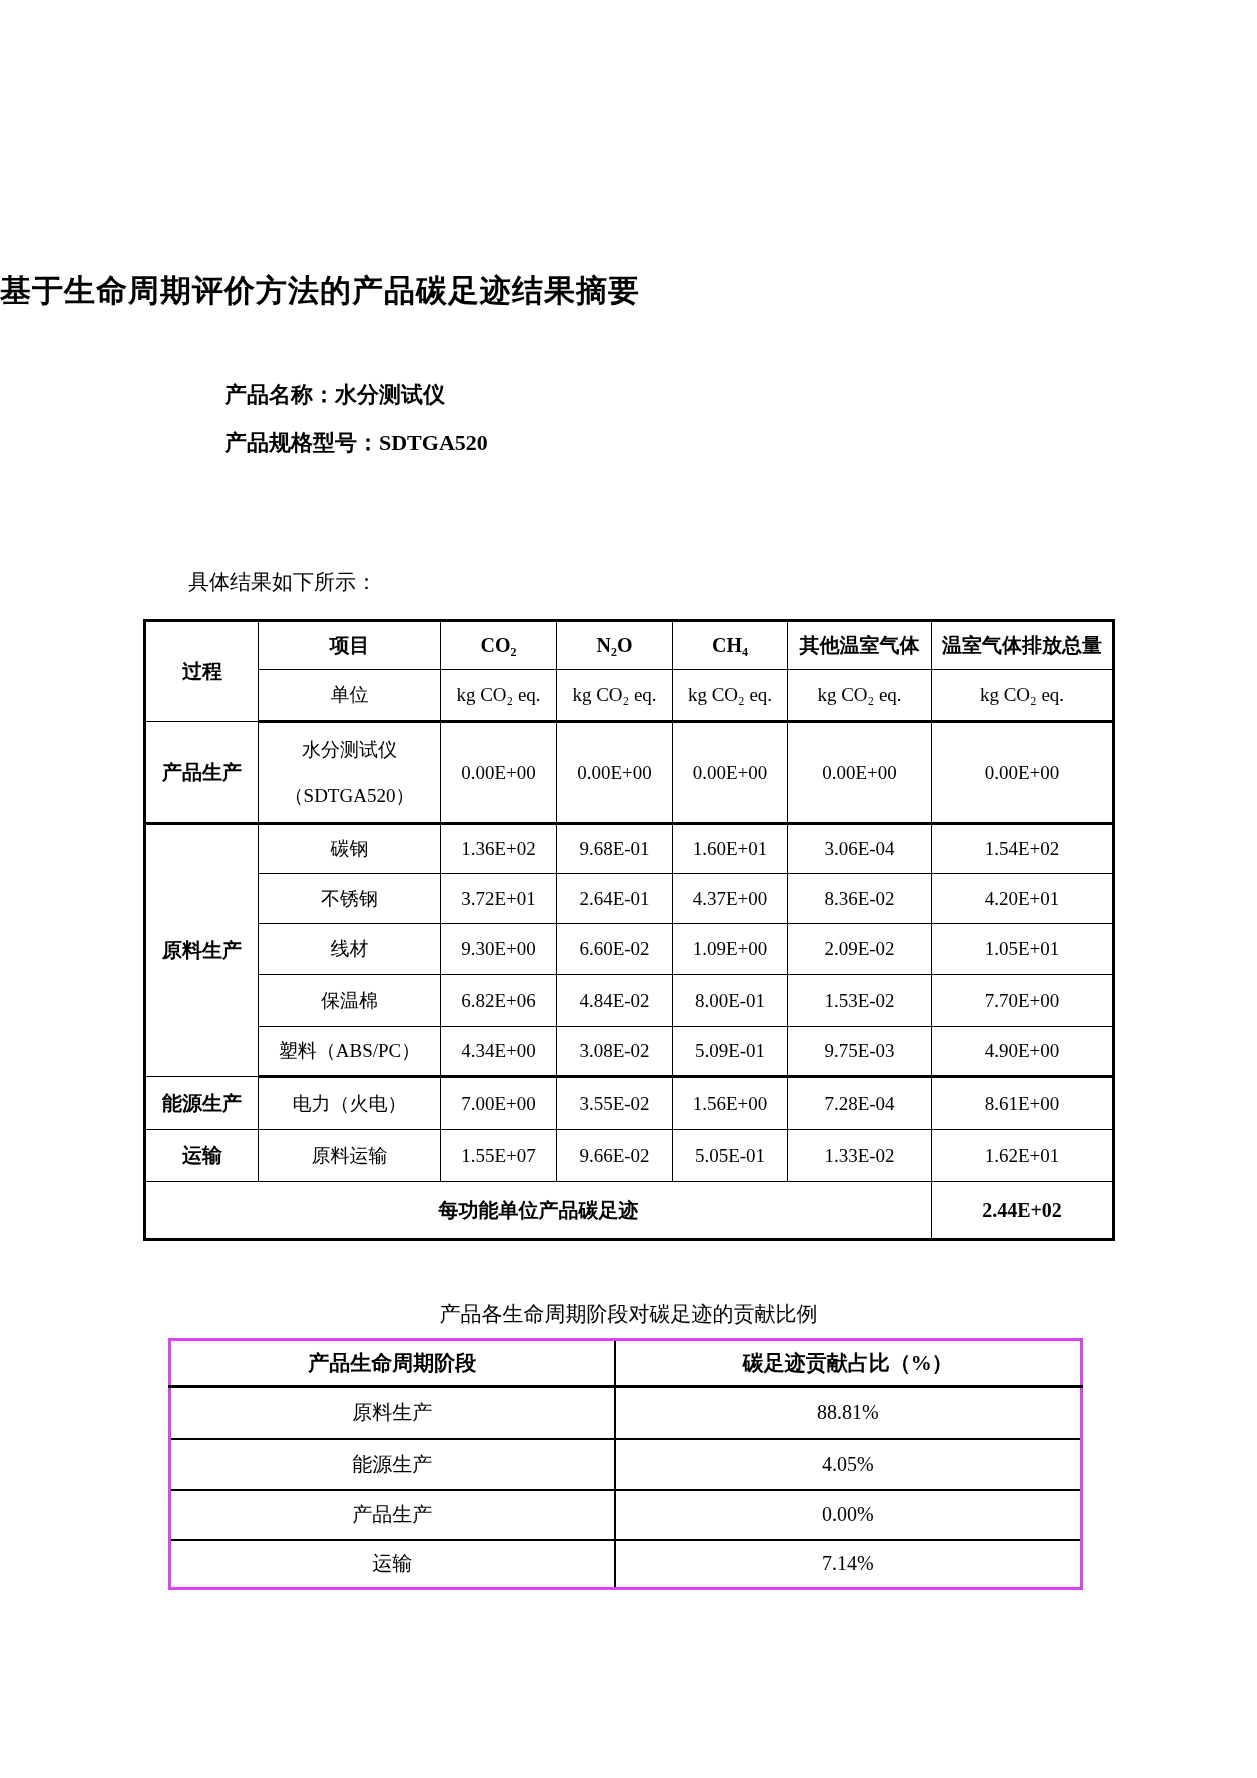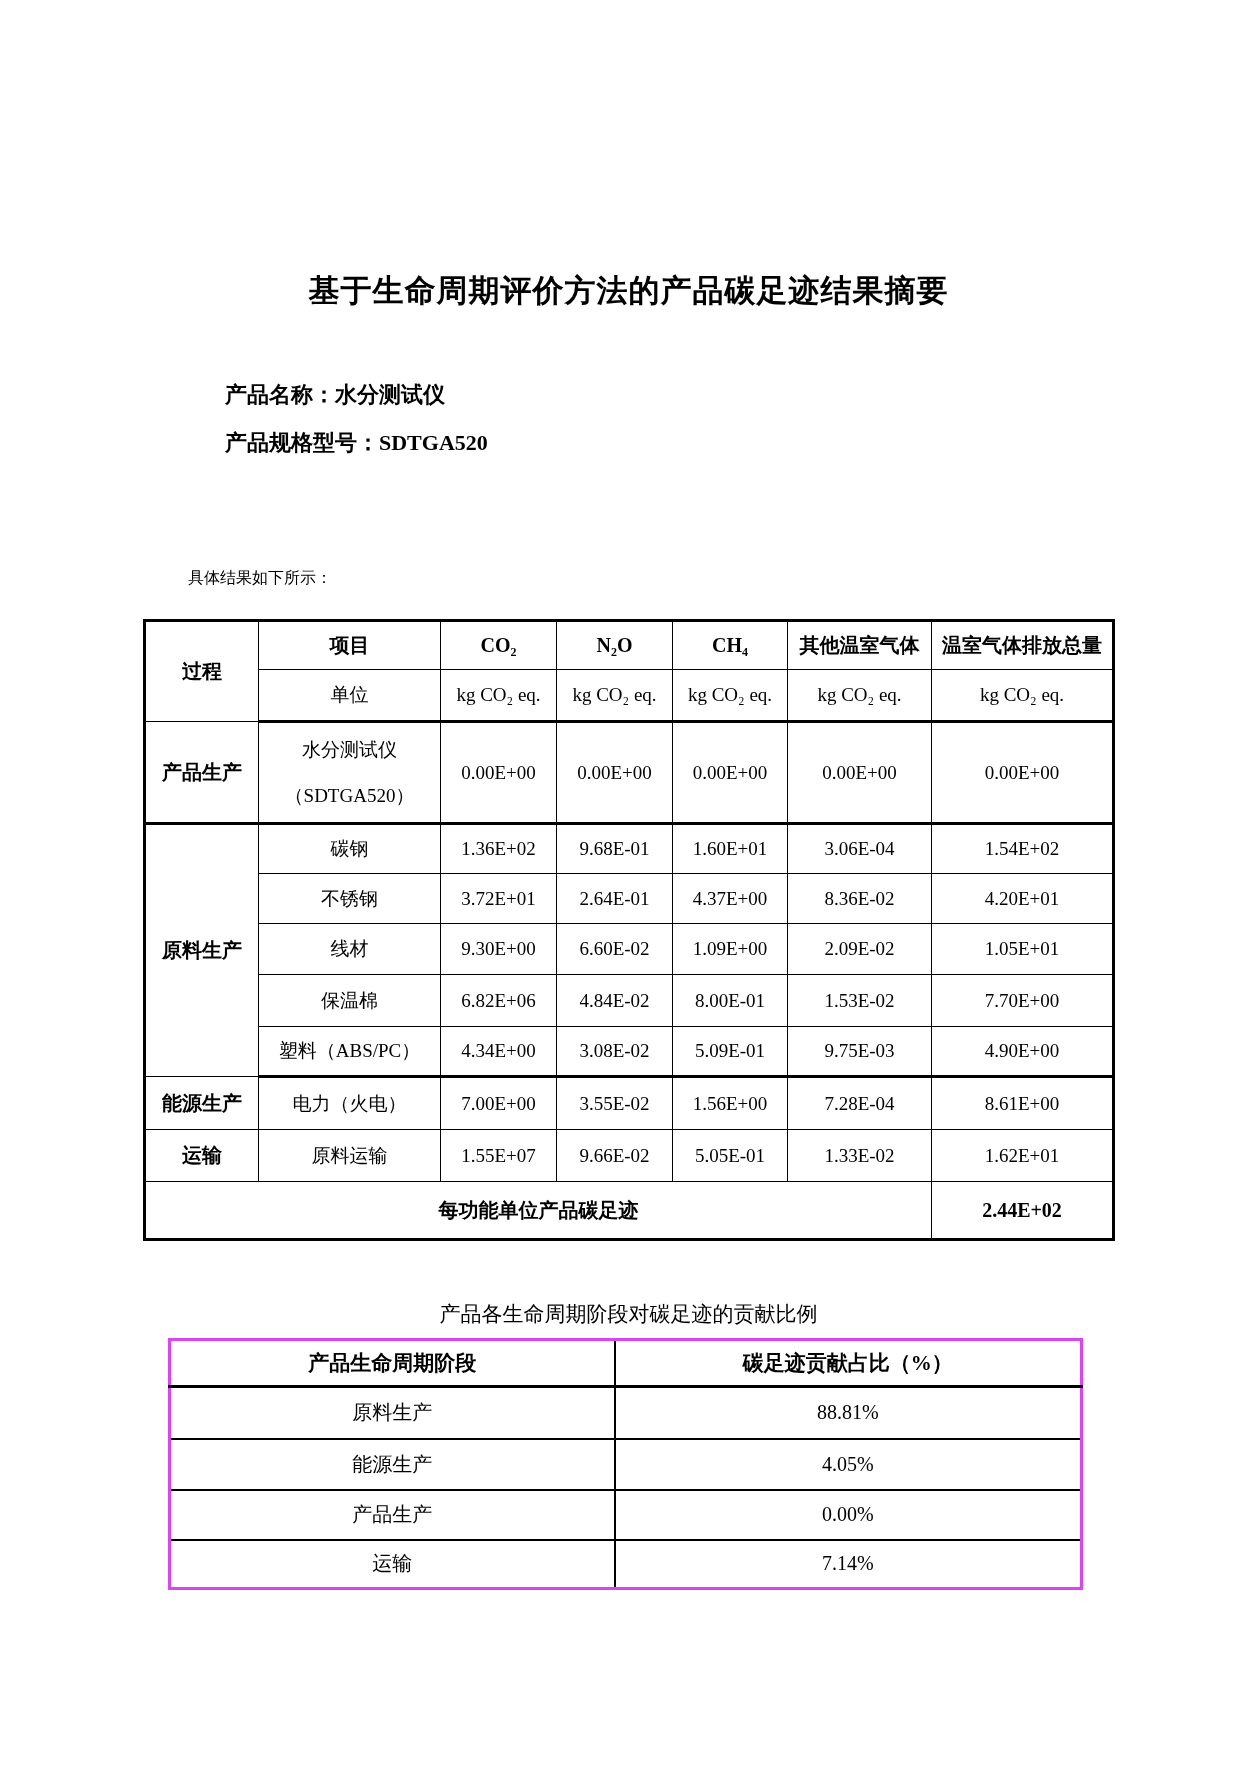--- a/index.html
+++ b/index.html
@@ -3,25 +3,25 @@
 <meta charset="utf-8">
 <style>
   html,body { margin:0; padding:0; }
   body {
     width:1257px; height:1778px; position:relative;
     background:#ffffff; color:#000000;
     font-family:"Liberation Serif","DejaVu Serif",serif;
   }
   .doc-title {
     position:absolute; top:270px; left:0; width:1257px;
-    text-align:center; font-size:31px; font-weight:bold; letter-spacing:1px;
+    text-align:left; font-size:31px; font-weight:bold; letter-spacing:1px;
   }
   .info-block { position:absolute; top:371px; left:225px; }
   .info-line { margin:0; font-size:22px; font-weight:bold; line-height:48px; }
-  .results-note { position:absolute; top:568px; left:188px; font-size:16px; }
+  .results-note { position:absolute; top:568px; left:188px; font-size:21px; }
 
   table.main {
     position:absolute; top:619px; left:143px;
     border-collapse:collapse; table-layout:fixed; width:969px;
     border:3px solid #000;
   }
   table.main td {
     border:1.5px solid #000; text-align:center; vertical-align:middle;
     padding:0 2px; font-size:19px; overflow:hidden;
   }

